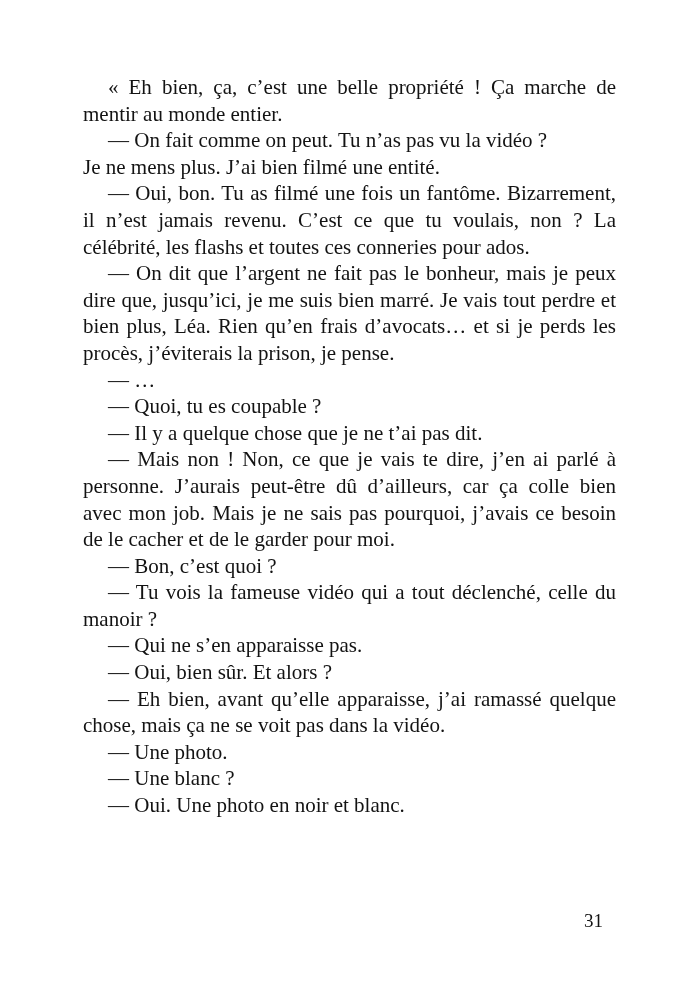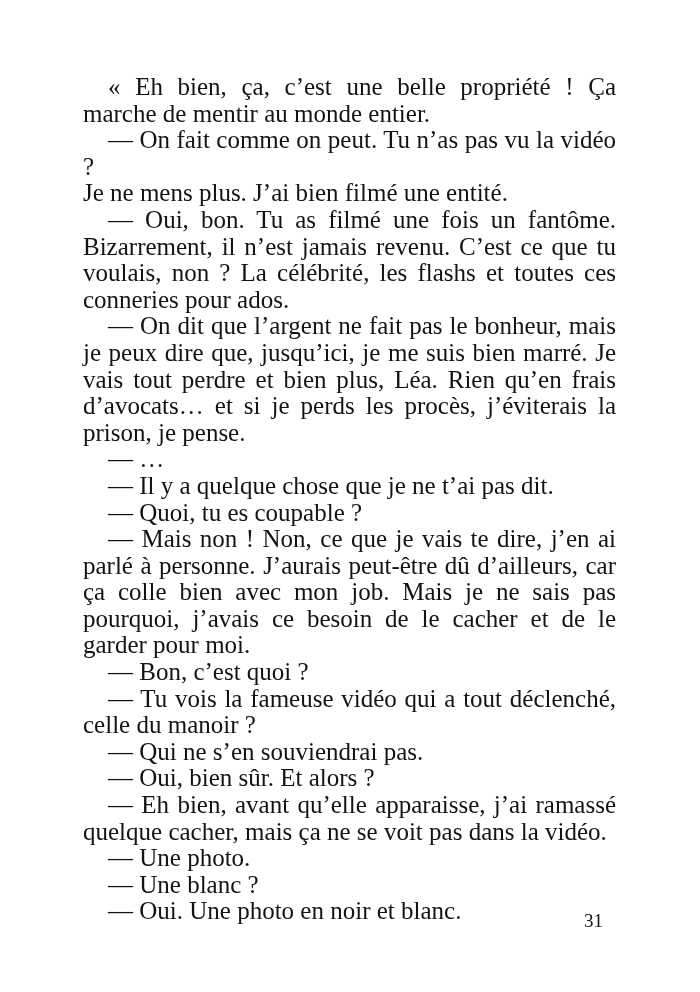--- a/index.html
+++ b/index.html
@@ -18,21 +18,21 @@
     background: #ffffff;
     color: #131313;
     font-family: "Liberation Serif", "DejaVu Serif", serif;
     overflow: hidden;
   }
   .text-block {
     position: absolute;
     left: 83px;
     top: 74px;
     width: 533px;
-    font-size: 25px;
+    font-size: 21px;
     line-height: 26.6px;
     text-align: justify;
   }
   .text-block p {
     margin: 0;
     padding: 0;
     text-indent: 25px;
     white-space: pre-wrap; 
   }
   .page-number {
@@ -47,26 +47,26 @@
 <body style="background: rgb(255, 255, 255);">
 
 <div class="book-page" style="background: rgb(255, 255, 255); color: rgb(19, 19, 19);">
   <div class="text-block">
     <p>« Eh bien, ça, c’est une belle propriété ! Ça marche de mentir au monde entier.</p>
     <p>— On fait comme on peut. Tu n’as pas vu la vidéo ?
 Je ne mens plus. J’ai bien filmé une entité.</p>
     <p>— Oui, bon. Tu as filmé une fois un fantôme. Bizarrement, il n’est jamais revenu. C’est ce que tu voulais, non ? La célébrité, les flashs et toutes ces conneries pour ados.</p>
     <p>— On dit que l’argent ne fait pas le bonheur, mais je peux dire que, jusqu’ici, je me suis bien marré. Je vais tout perdre et bien plus, Léa. Rien qu’en frais d’avocats… et si je perds les procès, j’éviterais la prison, je pense.</p>
     <p>— …</p>
+    <p>— Quoi, tu es coupable ?</p>
     <p>— Il y a quelque chose que je ne t’ai pas dit.</p>
-    <p>— Quoi, tu es coupable ?</p>
     <p>— Mais non ! Non, ce que je vais te dire, j’en ai parlé à personne. J’aurais peut-être dû d’ailleurs, car ça colle bien avec mon job. Mais je ne sais pas pourquoi, j’avais ce besoin de le cacher et de le garder pour moi.</p>
     <p>— Bon, c’est quoi ?</p>
     <p>— Tu vois la fameuse vidéo qui a tout déclenché, celle du manoir ?</p>
-    <p>— Qui ne s’en souviendrai pas.</p>
+    <p>— Qui ne s’en apparaisse pas.</p>
     <p>— Oui, bien sûr. Et alors ?</p>
-    <p>— Eh bien, avant qu’elle apparaisse, j’ai ramassé quelque cacher, mais ça ne se voit pas dans la vidéo.</p>
+    <p>— Eh bien, avant qu’elle apparaisse, j’ai ramassé quelque chose, mais ça ne se voit pas dans la vidéo.</p>
     <p>— Une photo.</p>
     <p>— Une blanc ?</p>
     <p>— Oui. Une photo en noir et blanc.</p>
   </div>
   <div class="page-number">31</div>
 </div>
 
 </body></html>

